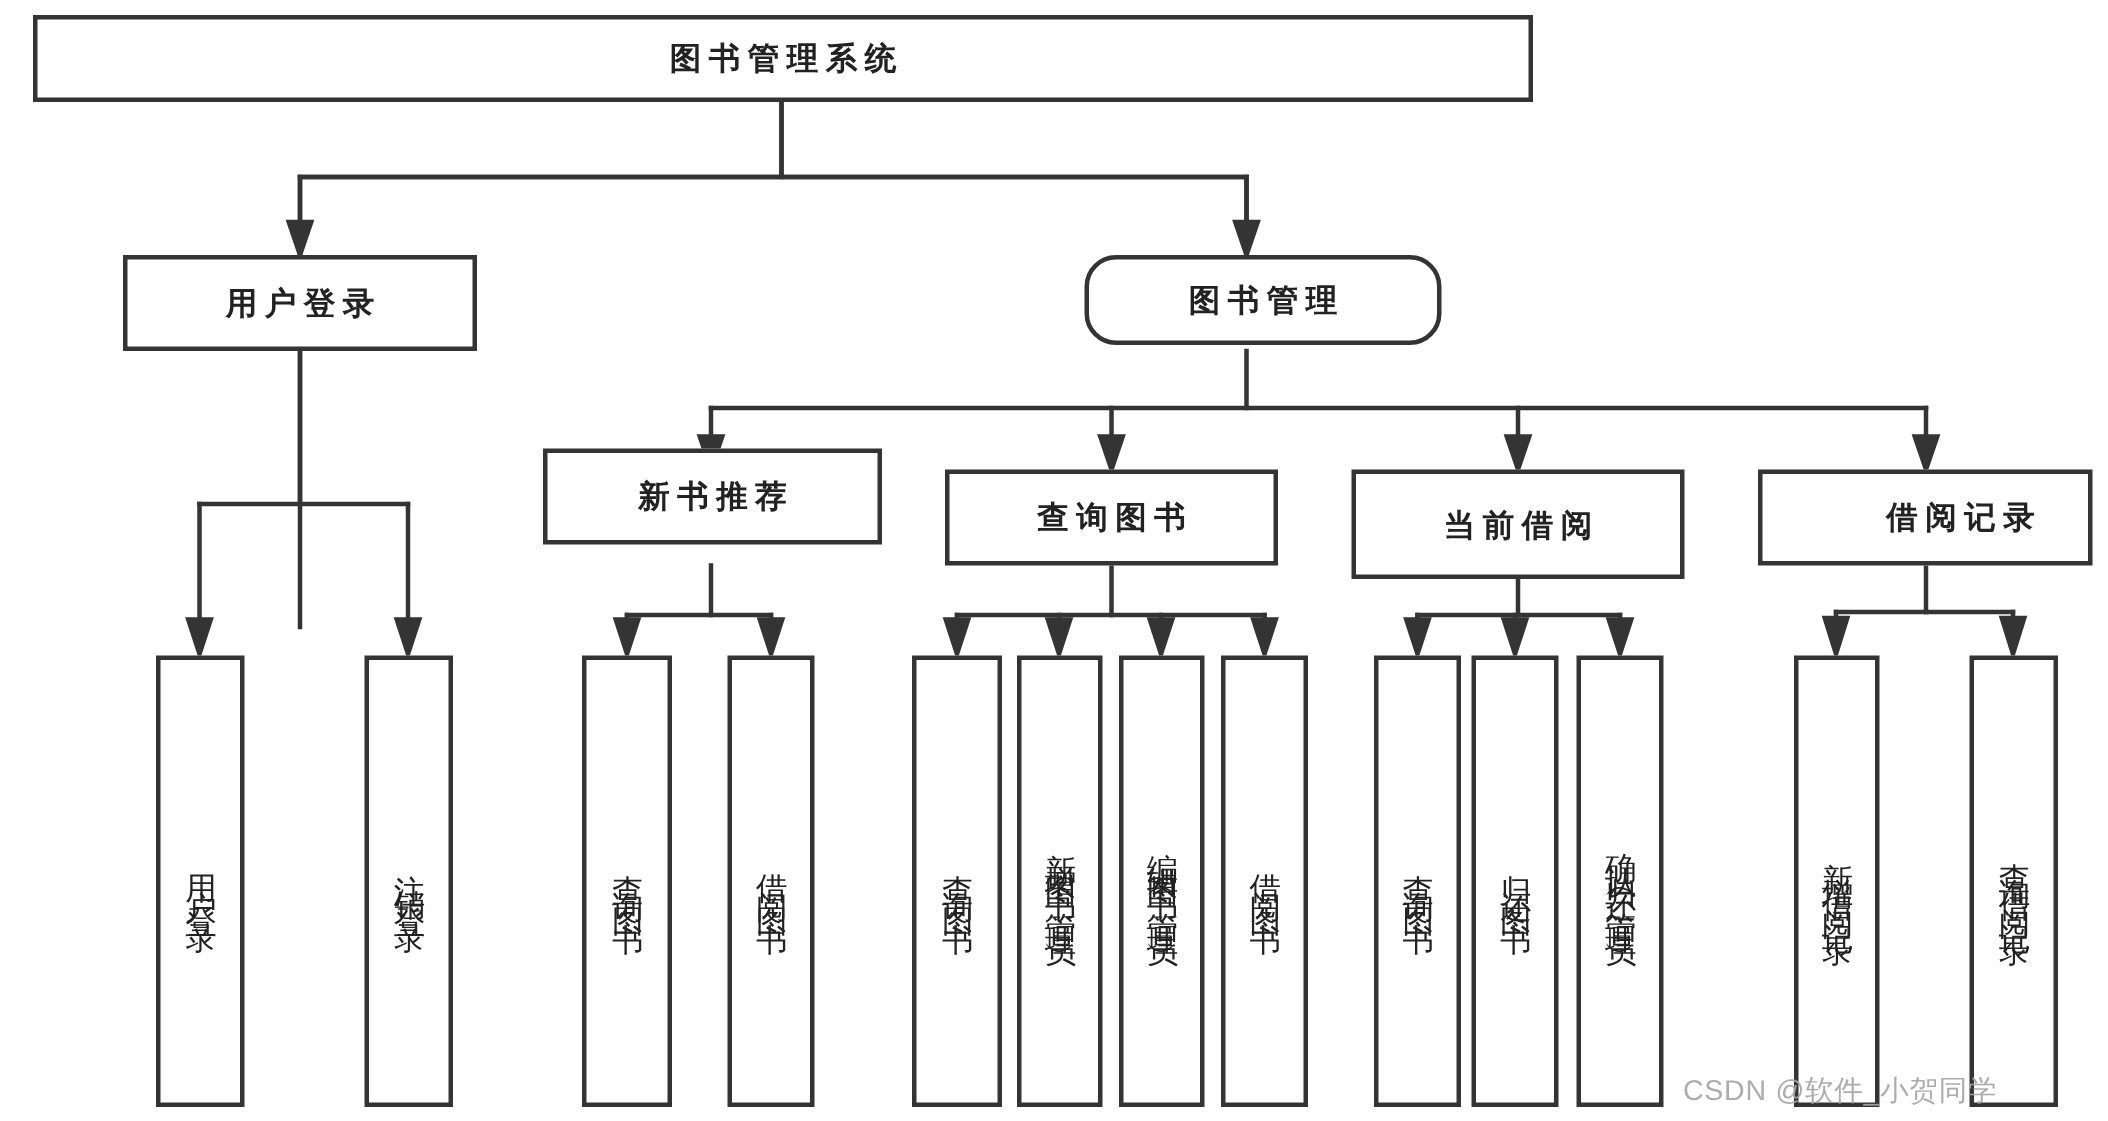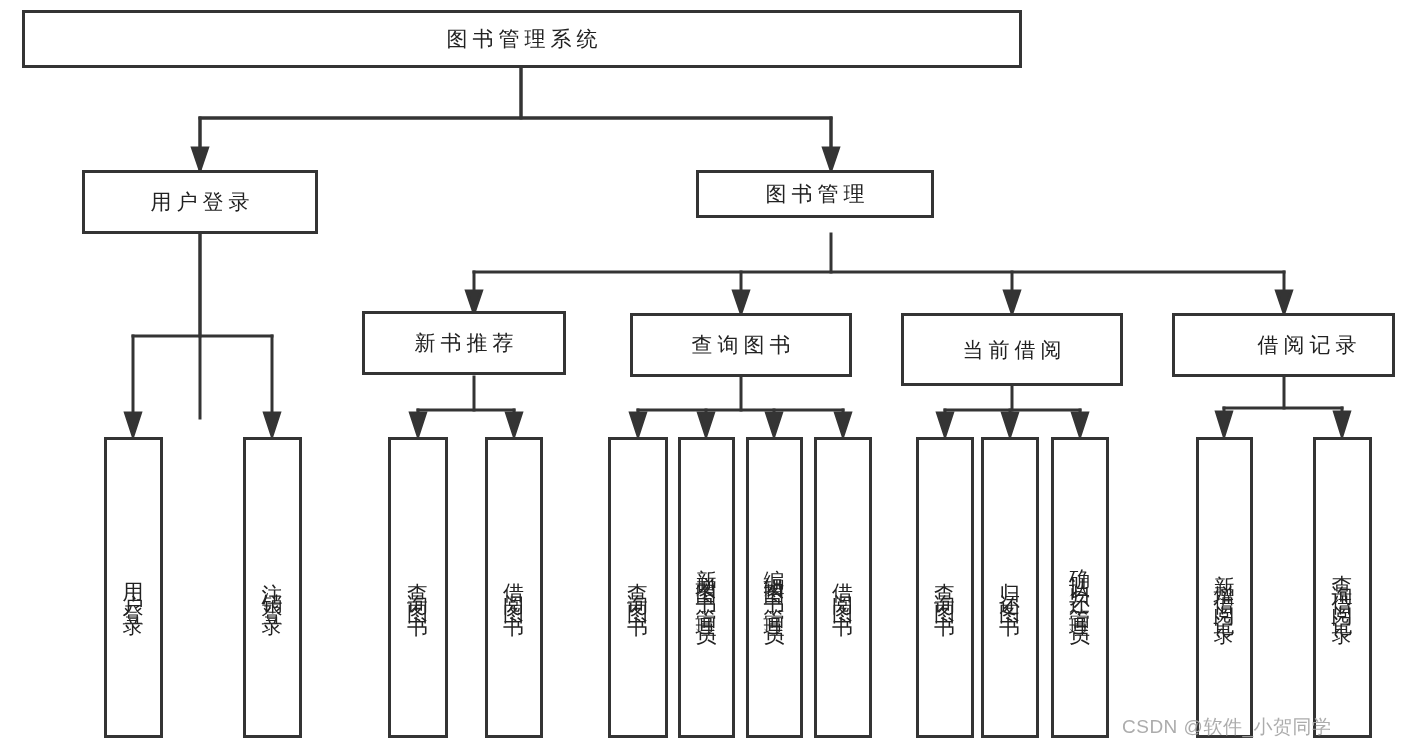--- a/index.html
+++ b/index.html
@@ -30,20 +30,21 @@
     display: flex;
     align-items: center;
     justify-content: center;
     color: #222222;
   }
   .node.h span {
     font-size: 21px;
     letter-spacing: 5px;
     text-indent: 5px;
     white-space: nowrap;
+    font-weight: bold;
   }
   .node.v span {
     writing-mode: vertical-rl;
     text-orientation: mixed;
     font-size: 21px;
     line-height: 1;
     white-space: nowrap;
   }
   .node.v.ls11 span { letter-spacing: 11px; }
   .node.v.ls10 span { letter-spacing: 10px; }
@@ -144,25 +145,25 @@
     </g>
   </svg>
 
   <div class="node h" style="left:22px; top:10px; width:1000px; height:58px;">
     <span>图书管理系统</span>
   </div>
 
   <div class="node h" style="left:82px; top:170px; width:236px; height:64px;">
     <span>用户登录</span>
   </div>
-  <div class="node h" style="left:696px; top:170px; width:238px; height:48px;">
+  <div class="node h" style="left:723px; top:170px; width:238px; height:60px;border-radius:21px;">
     <span>图书管理</span>
   </div>
 
-  <div class="node h" style="left:362px; top:311px; width:204px; height:64px;text-align:right;">
+  <div class="node h" style="left:362px; top:299px; width:226px; height:64px;text-align:right;">
     <span>新书推荐</span>
   </div>
   <div class="node h" style="left:630px; top:313px; width:222px; height:64px;">
     <span>查询图书</span>
   </div>
   <div class="node h" style="left:901px; top:313px; width:222px; height:73px;">
     <span>当前借阅</span>
   </div>
   <div class="node h" style="left:1172px; top:313px; width:223px; height:64px;padding-left:47px;">
     <span>借阅记录</span>

